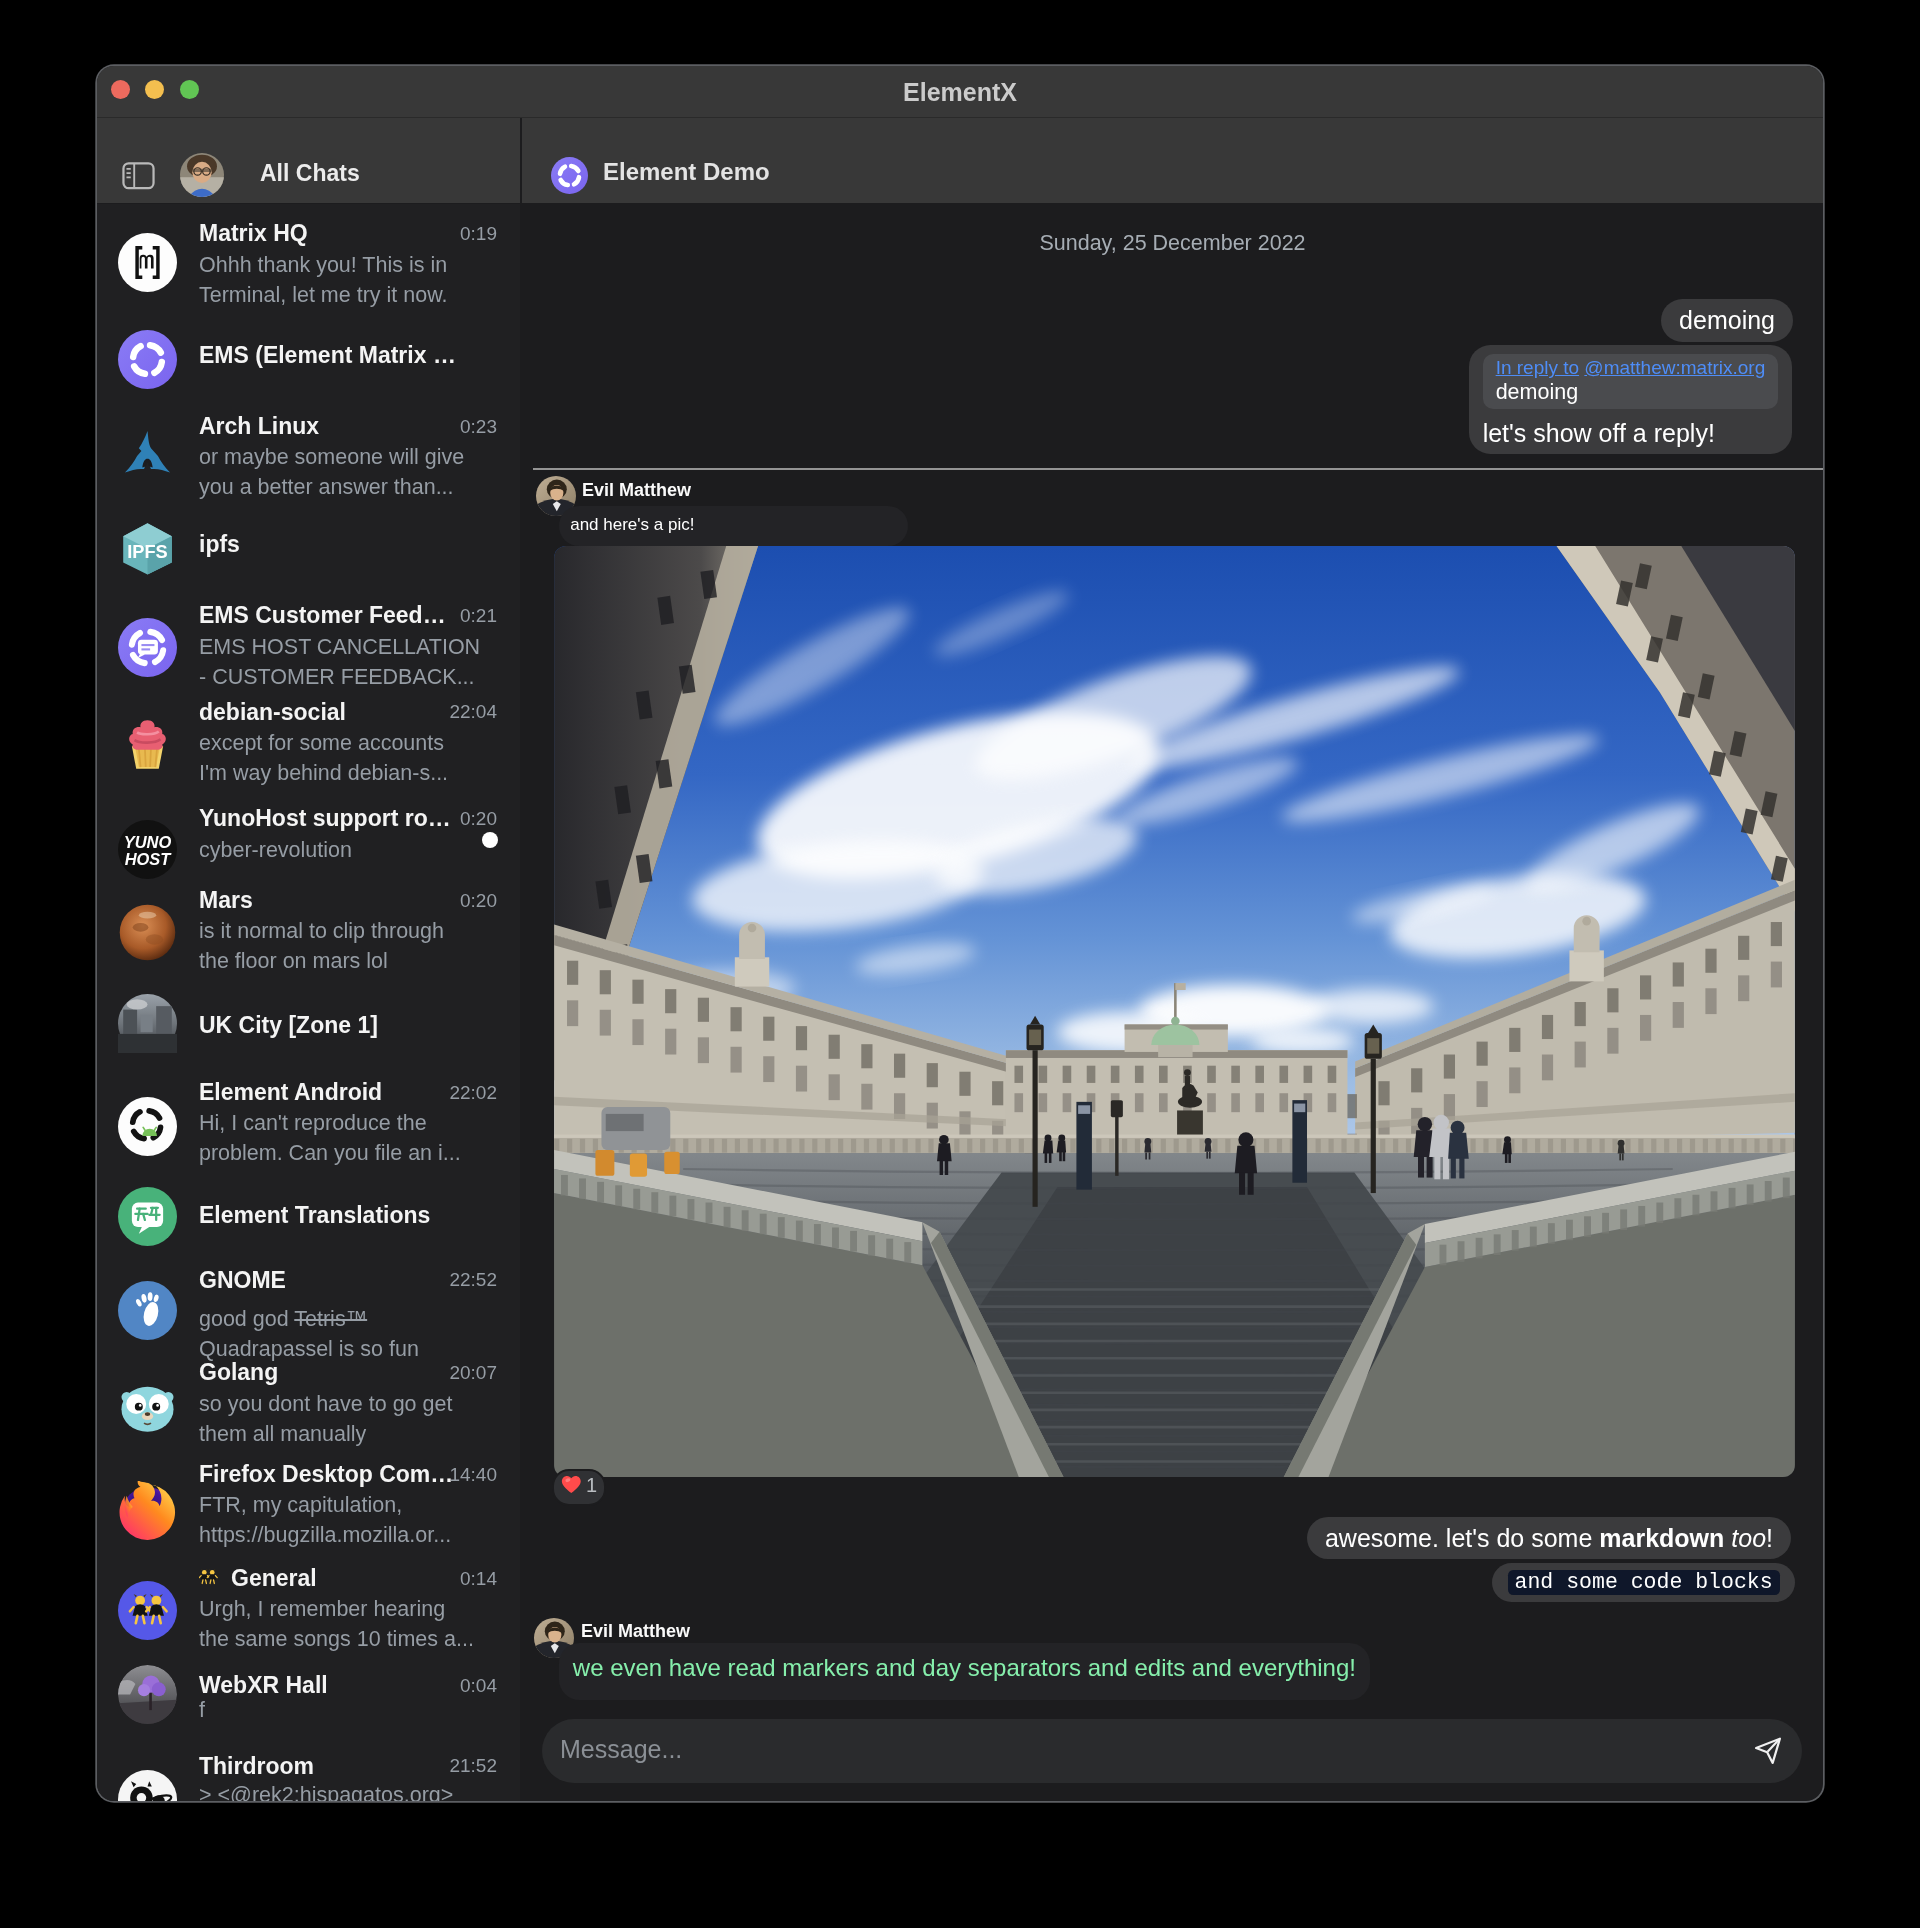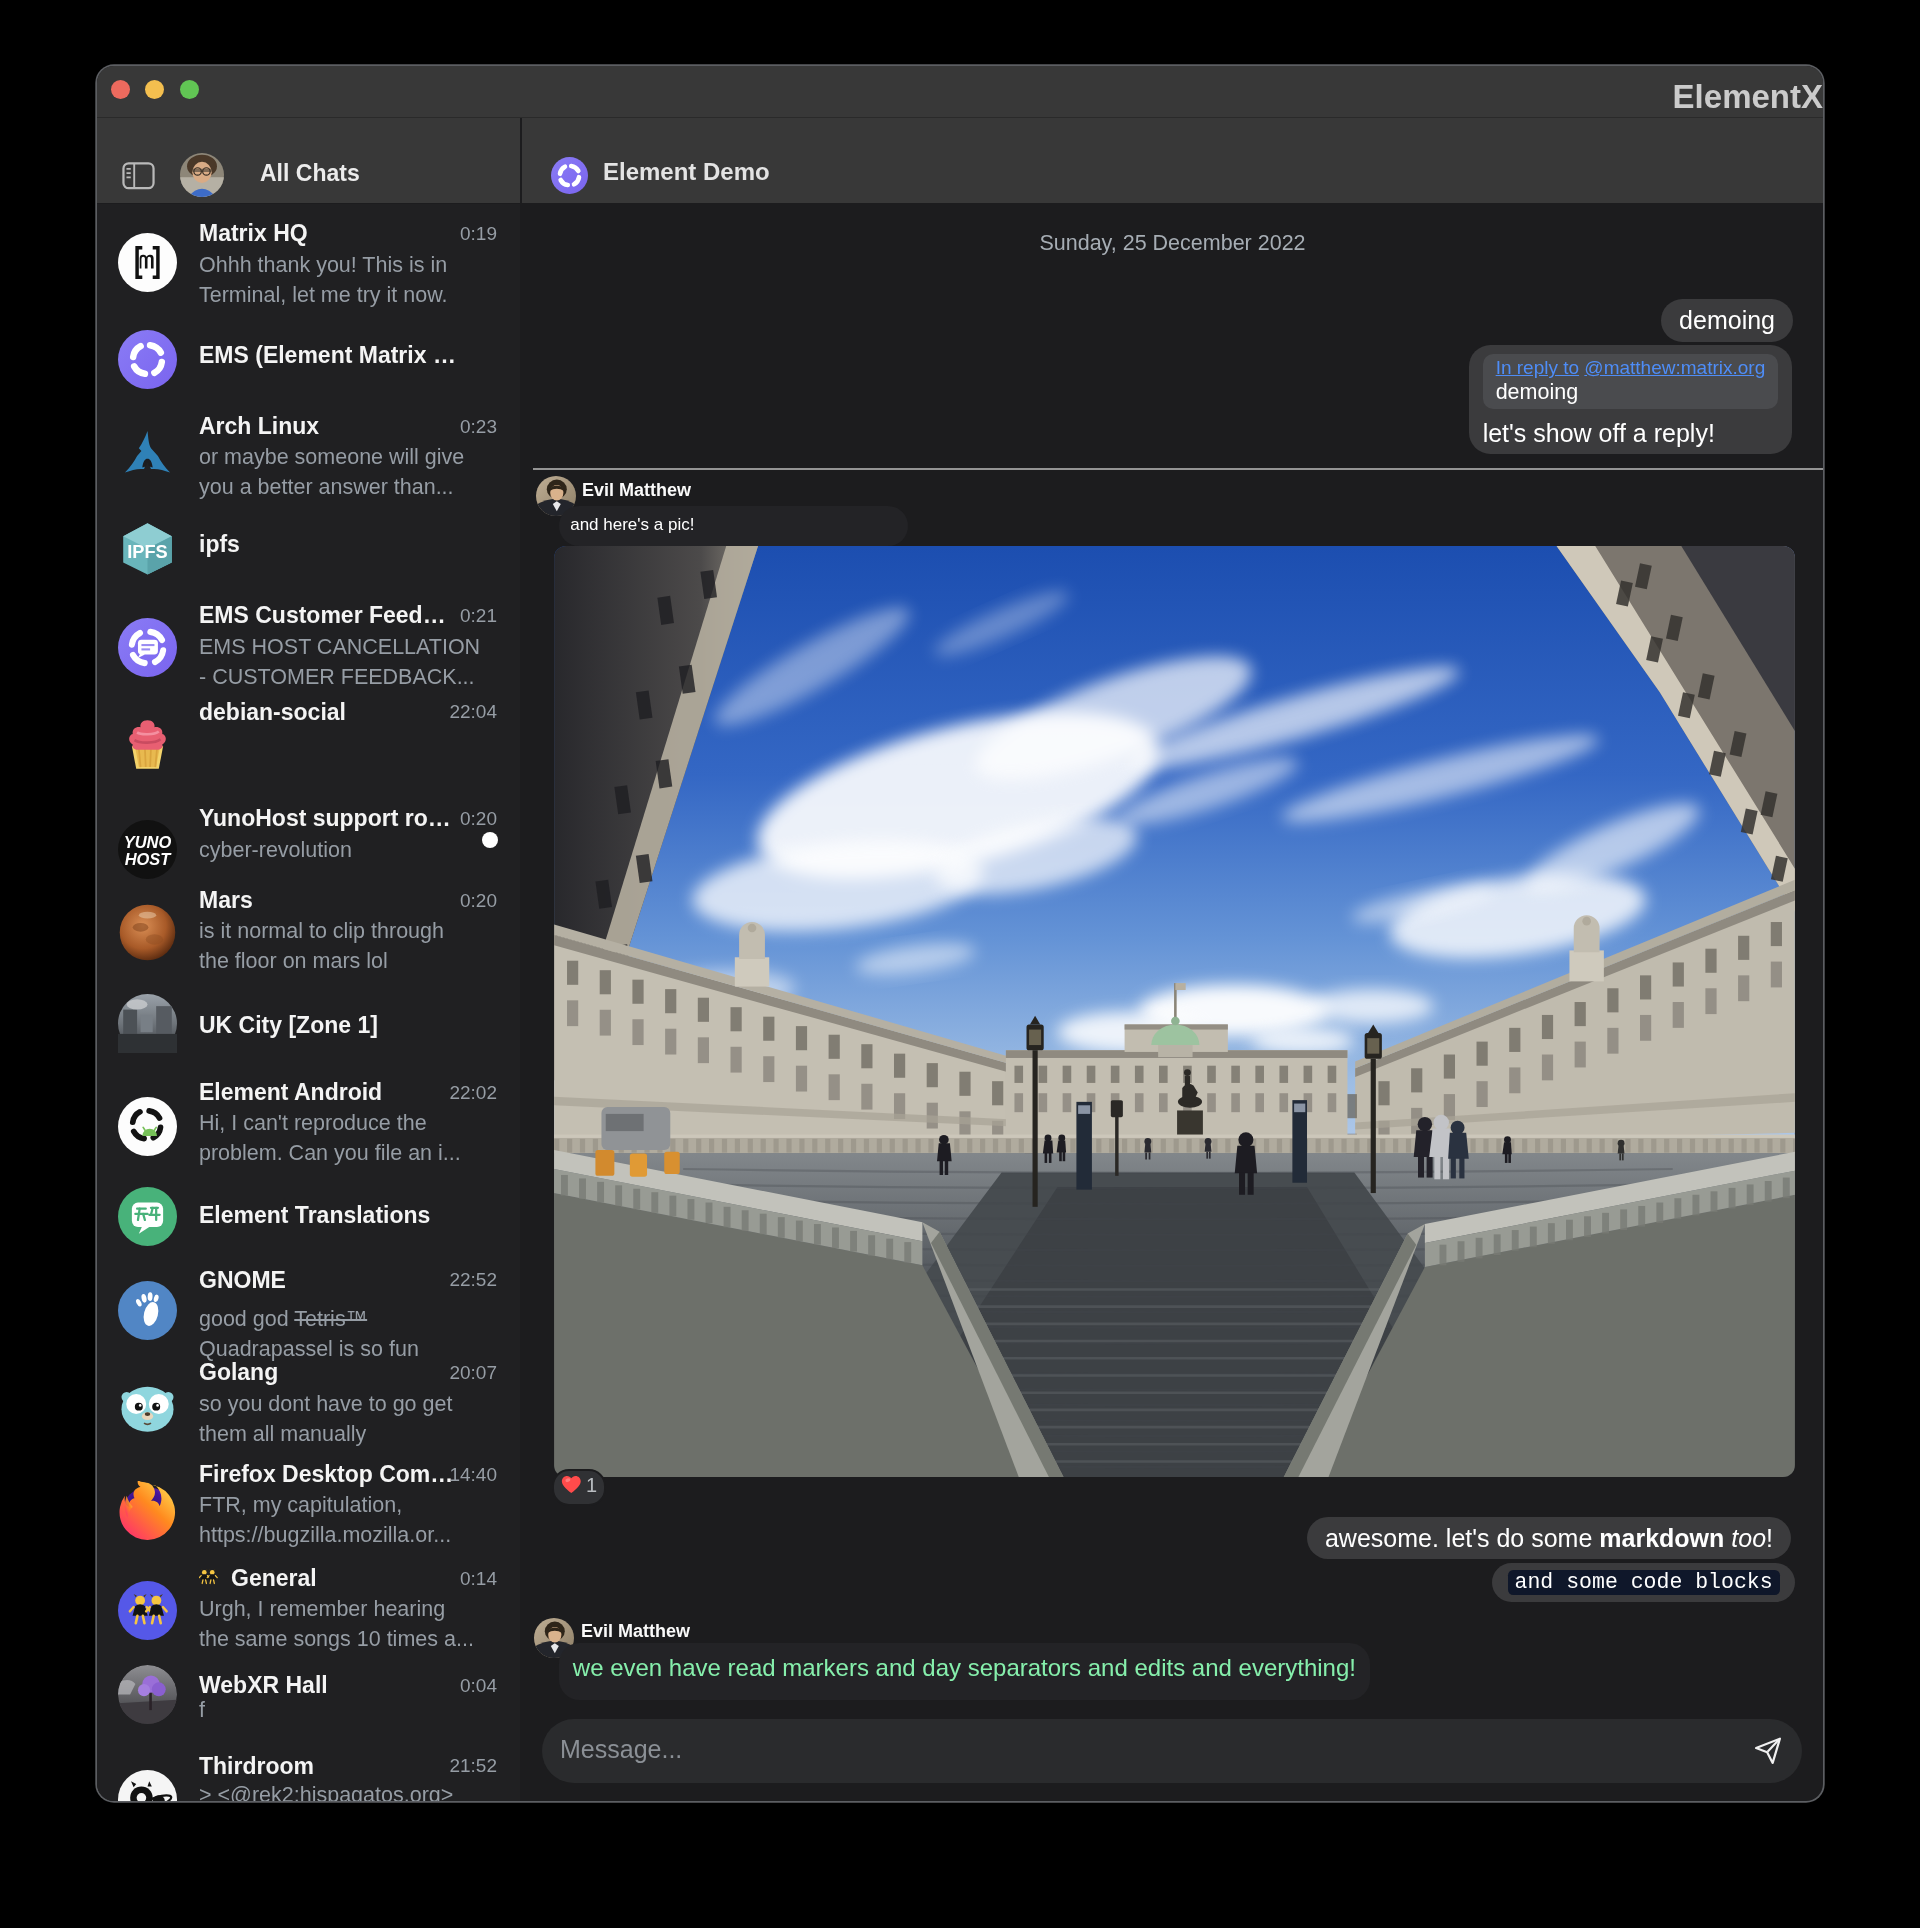--- a/index.html
+++ b/index.html
@@ -1,21 +1,21 @@
 <!DOCTYPE html>
 <html style="font-size:13.8px"><head><meta charset="utf-8"><style>
 * { margin:0; padding:0; box-sizing:border-box; }
 html,body { width:1920px; height:1929px; background:#000; overflow:hidden;
   font-family:"Liberation Sans", sans-serif; -webkit-font-smoothing:antialiased; }
 .win { position:absolute; left:97px; top:66px; width:1726px; height:1735px;
   background:#1c1c1e; border-radius:17px; overflow:hidden; box-shadow:0 0 0 1.7px #5c5e62; }
 .titlebar { position:absolute; left:0; top:0; width:100%; height:52px; background:#383838;
   border-bottom:0.9px solid #2a2a2a; }
 .tl { position:absolute; top:13.8px; width:19px; height:19px; border-radius:50%; }
-.title { position:absolute; top:12px; width:100%; text-align:right; font-size:33px;
+.title { position:absolute; top:12px; width:100%; text-align:center; font-size:25px;
   font-weight:bold; color:#cbcbcb; }
 .sideheader { position:absolute; left:0; top:52px; width:423px; height:85px; background:#383838; }
 .chatheader { position:absolute; left:425px; top:52px; width:1301px; height:85px; background:#383838; }
 .rooms { position:absolute; left:0; top:138px; width:423px; height:1597px; background:#202022; }
 .chat { position:absolute; left:425px; top:138px; width:1301px; height:1185px; background:#1c1c1e; }
 .av { position:absolute; }
 .rname { position:absolute; font-size:23px; font-weight:bold; color:#f4f4f4; line-height:27.5px;
   max-width:260px; white-space:nowrap; overflow:hidden; text-overflow:ellipsis; }
 .rtime { position:absolute; right:23px; font-size:19px; color:#969da5; line-height:23px; }
 .rprev { position:absolute; font-size:21.5px; color:#969da5; line-height:30px; max-width:297px; }
@@ -139,20 +139,21 @@
             <line x1="31" y1="38" x2="32" y2="60"></line>
             <line x1="38" y1="38" x2="37" y2="60"></line>
             <line x1="45" y1="38" x2="43" y2="60"></line>
           </g>
           <path d="M34 6 c6 0 9 4 8 8 5 -1 10 2 9 8 5 1 6 9 0 12 q2 4 -4 6 l-26 0 q-6 -2 -4 -6 c-6 -3 -5 -11 0 -12 -1 -6 4 -9 9 -8 -1 -4 2 -8 8 -8 z" fill="#e85f72"></path>
           <path d="M22 20 c4 3 20 3 25 -1" stroke="#f48fa0" stroke-width="3" fill="none"></path>
           <path d="M19 29 c6 4 24 4 30 -1" stroke="#c94b60" stroke-width="3" fill="none"></path>
         </svg></div>
       <div class="rname" style="left:102px;top:495px">debian-social</div>
       <div class="rtime" style="top:496px">22:04</div>
+      <div class="rprev" style="left:102px;top:524px">except for some accounts<br>I'm way behind debian-s...</div>
       <div class="av" style="left:20.6px;top:616px"><svg width="59" height="59" viewBox="0 0 68 68" style="">
           <circle cx="34" cy="34" r="34" fill="#111"></circle>
           <text x="34" y="32" font-family="Liberation Sans" font-size="19" font-weight="bold" font-style="italic" fill="#fff" text-anchor="middle">YUNO</text>
           <text x="34" y="52" font-family="Liberation Sans" font-size="19" font-weight="bold" font-style="italic" fill="#fff" text-anchor="middle">HOST</text>
         </svg></div>
       <div class="rname" style="left:102px;top:601px">YunoHost support room</div>
       <div class="rtime" style="top:603px">0:20</div>
       <div class="rprev" style="left:102px;top:631px">cyber-revolution</div>
       <div style="position:absolute;left:385px;top:628px;width:16.3px;height:16.3px;border-radius:50%;background:#fff"></div>
       <div class="av" style="left:20.6px;top:699px"><svg width="59" height="59" viewBox="0 0 68 68" style="">

